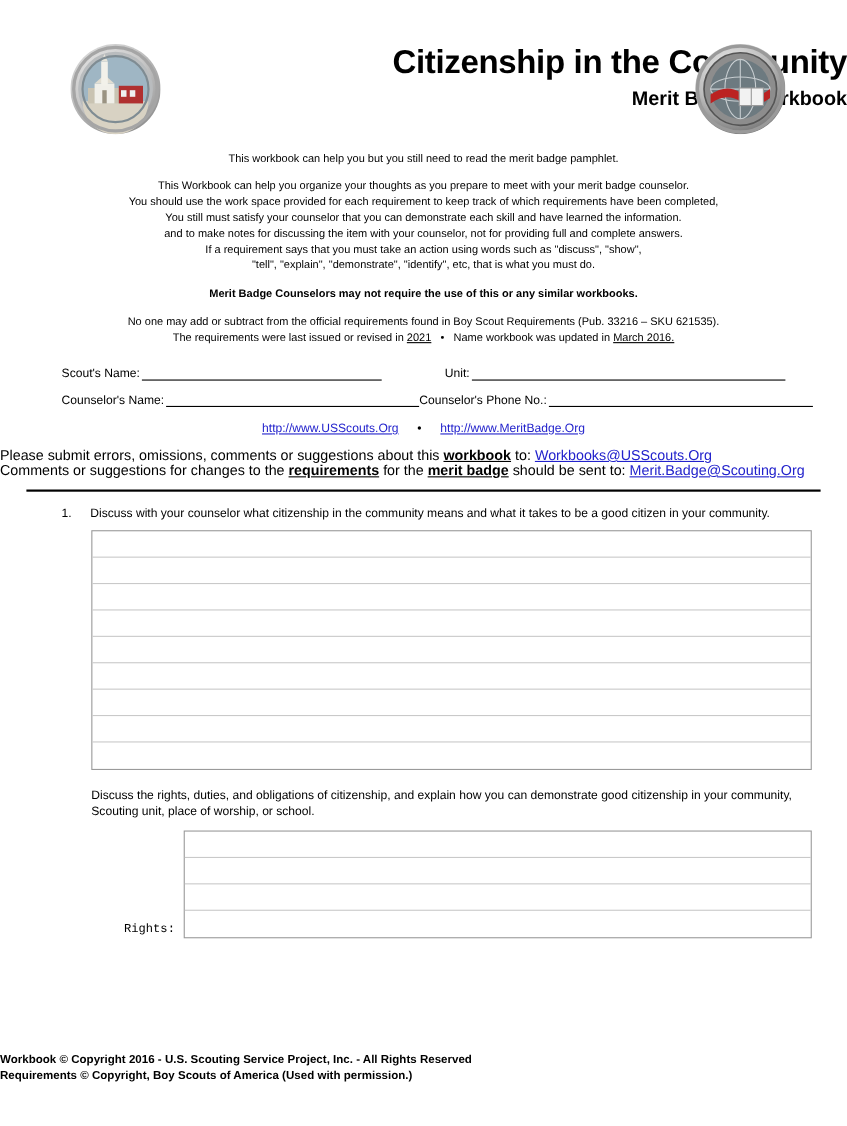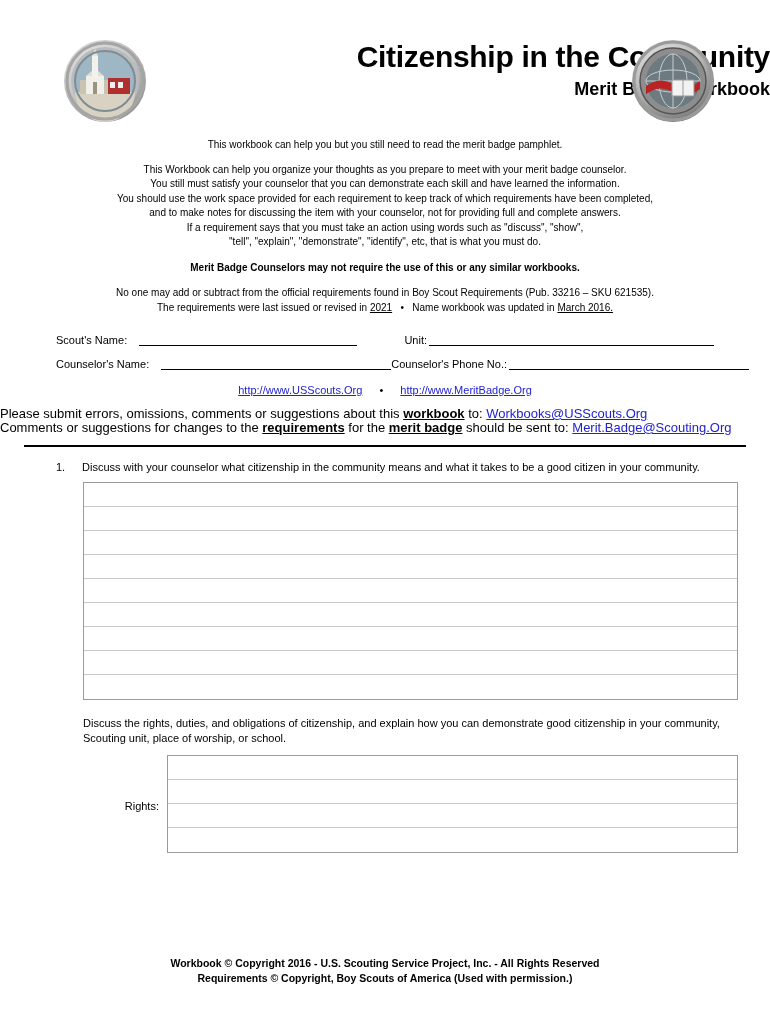--- a/index.html
+++ b/index.html
@@ -85,21 +85,21 @@
     padding-right: 2px;
   }
   .field-line {
     border-bottom: 1px solid #000;
     height: 12px;
   }
   .fl-scout { width: 218px; }
   .fl-unit { width: 285px; }
   .fl-counselor { width: 230px; }
   .fl-phone { width: 240px; }
-  .col-left { width: 355px; gap: 10px; }
+  .col-left { width: 355px; }
 
   
   .links {
     text-align: center;
     margin-top: 14px;
     font-size: 11px;
   }
   .links a {
     color: #2222cc;
   }
@@ -151,21 +151,22 @@
   .sub-q {
     margin: 16px 0 0 27px;
     font-size: 11px;
     line-height: 15px;
     width: 655px;
   }
 
   .labeled-box {
     display: flex;
     margin: 9px 0 0 27px;
-    align-items: center;
+    align-items: flex-end;
+    font-family: Liberation Mono, monospace;
   }
   .lb-label {
     width: 76px;
     text-align: right;
     font-size: 11px;
     padding-top: 4px;
     padding-right: 8px;
     flex: none;
   }
   .lb-box {
@@ -183,21 +184,20 @@
   .stack-box {
     margin-top: -1px;
   }
 
   
   .footer {
     position: absolute;
     bottom: 38px;
     left: 0;
     width: 770px;
-    text-align: center;
     font-size: 10.5px;
     font-weight: bold;
     line-height: 15px;
   }
 
   
   .badge svg { display: block; }
 </style>
 </head>
 <body>
@@ -261,22 +261,22 @@
 
     <div class="title-block">
       <div class="doc-title">Citizenship in the Community</div>
       <div class="doc-subtitle">Merit Badge Workbook</div>
     </div>
   </div>
 
   <div class="intro">
     <div>This workbook can help you but you still need to read the merit badge pamphlet.</div>
     <div class="spaced">This Workbook can help you organize your thoughts as you prepare to meet with your merit badge counselor.</div>
+    <div>You should use the work space provided for each requirement to keep track of which requirements have been completed,</div>
     <div>You still must satisfy your counselor that you can demonstrate each skill and have learned the information.</div>
-    <div>You should use the work space provided for each requirement to keep track of which requirements have been completed,</div>
     <div>and to make notes for discussing the item with your counselor, not for providing full and complete answers.</div>
     <div>If a requirement says that you must take an action using words such as "discuss", "show",</div>
     <div>"tell", "explain", "demonstrate", "identify", etc, that is what you must do.</div>
     <div class="spaced2 bold">Merit Badge Counselors may not require the use of this or any similar workbooks.</div>
     <div class="spaced2">No one may add or subtract from the official requirements found in Boy Scout Requirements (Pub.  33216 – SKU 621535).</div>
     <div>
       <span>The requirements were last issued or revised in </span><span class="u">2021</span><span class="sep">&nbsp;&nbsp;&nbsp;</span><span>•</span><span>&nbsp;&nbsp;&nbsp;</span><span>Name workbook was updated in </span><span class="u">March 2016.</span>
     </div>
   </div>
 

